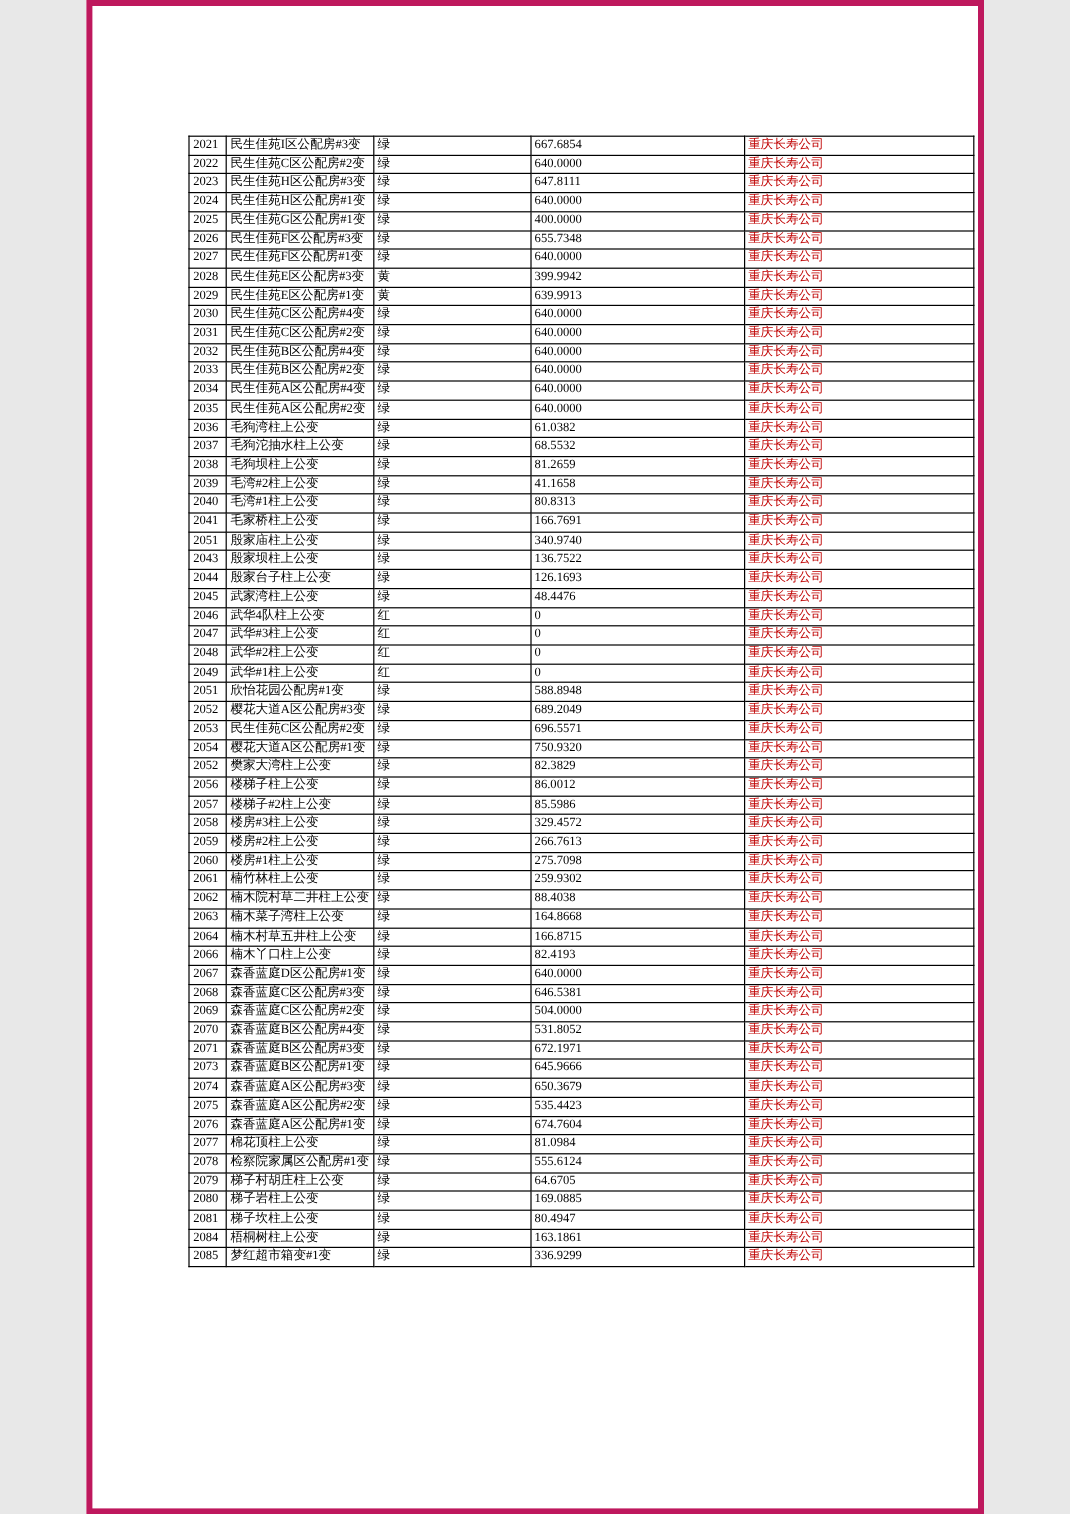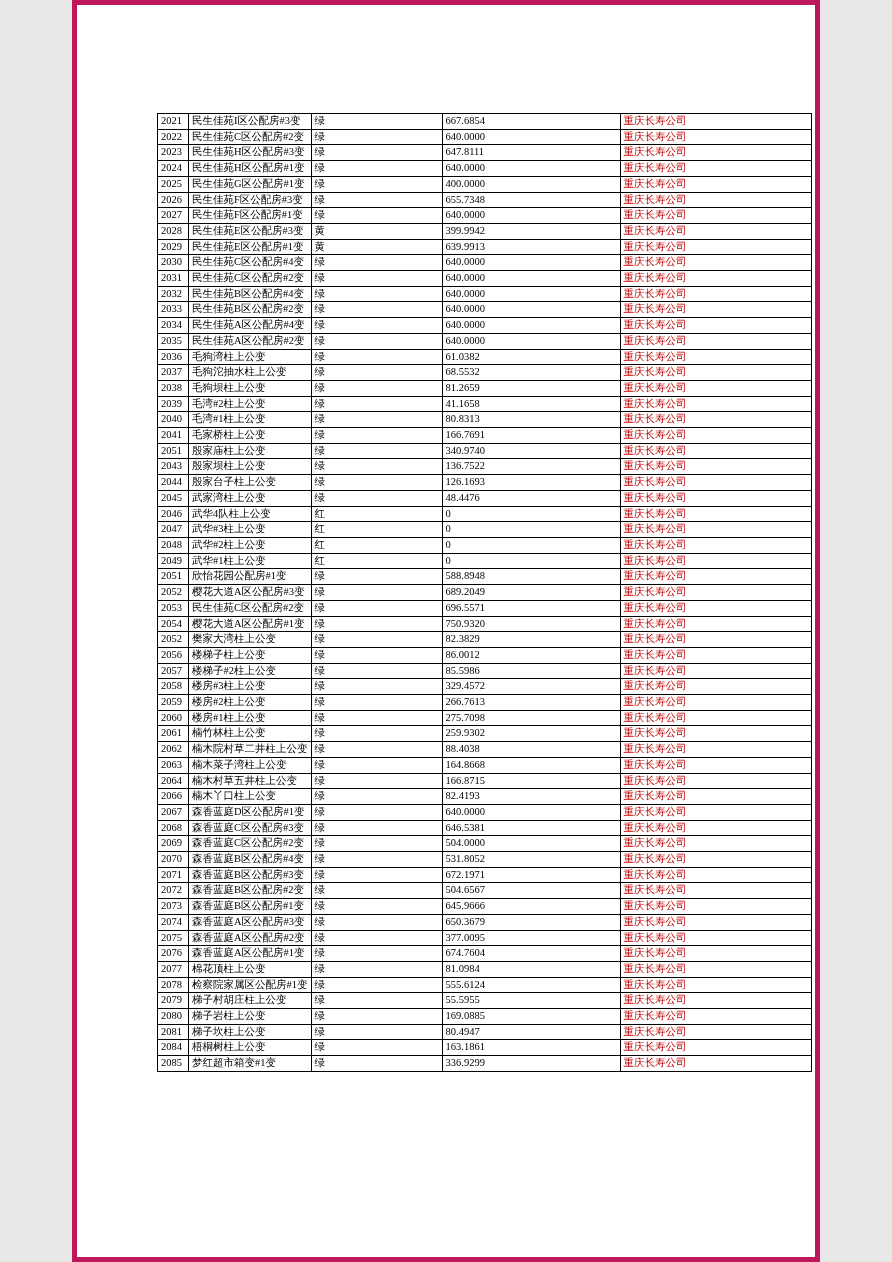--- a/index.html
+++ b/index.html
@@ -386,45 +386,38 @@
           <td class="col-company" style="color: rgb(192, 0, 0);">重庆长寿公司</td>
         </tr>
         <tr>
           <td class="col-id">2071</td>
           <td class="col-name">森香蓝庭B区公配房#3变</td>
           <td class="col-status">绿</td>
           <td class="col-value">672.1971</td>
           <td class="col-company" style="color: rgb(192, 0, 0);">重庆长寿公司</td>
         </tr>
         <tr>
-          <td class="col-id">2072</td>
-          <td class="col-name">森香蓝庭B区公配房#2变</td>
-          <td class="col-status">绿</td>
-          <td class="col-value">504.6567</td>
-          <td class="col-company" style="color: rgb(192, 0, 0);">重庆长寿公司</td>
-        </tr>
-        <tr>
           <td class="col-id">2073</td>
           <td class="col-name">森香蓝庭B区公配房#1变</td>
           <td class="col-status">绿</td>
           <td class="col-value">645.9666</td>
           <td class="col-company" style="color: rgb(192, 0, 0);">重庆长寿公司</td>
         </tr>
         <tr>
           <td class="col-id">2074</td>
           <td class="col-name">森香蓝庭A区公配房#3变</td>
           <td class="col-status">绿</td>
           <td class="col-value">650.3679</td>
           <td class="col-company" style="color: rgb(192, 0, 0);">重庆长寿公司</td>
         </tr>
         <tr>
           <td class="col-id">2075</td>
           <td class="col-name">森香蓝庭A区公配房#2变</td>
           <td class="col-status">绿</td>
-          <td class="col-value">377.0095</td>
+          <td class="col-value">535.4423</td>
           <td class="col-company" style="color: rgb(192, 0, 0);">重庆长寿公司</td>
         </tr>
         <tr>
           <td class="col-id">2076</td>
           <td class="col-name">森香蓝庭A区公配房#1变</td>
           <td class="col-status">绿</td>
           <td class="col-value">674.7604</td>
           <td class="col-company" style="color: rgb(192, 0, 0);">重庆长寿公司</td>
         </tr>
         <tr>
@@ -438,21 +431,21 @@
           <td class="col-id">2078</td>
           <td class="col-name">检察院家属区公配房#1变</td>
           <td class="col-status">绿</td>
           <td class="col-value">555.6124</td>
           <td class="col-company" style="color: rgb(192, 0, 0);">重庆长寿公司</td>
         </tr>
         <tr>
           <td class="col-id">2079</td>
           <td class="col-name">梯子村胡庄柱上公变</td>
           <td class="col-status">绿</td>
-          <td class="col-value">55.5955</td>
+          <td class="col-value">64.6705</td>
           <td class="col-company" style="color: rgb(192, 0, 0);">重庆长寿公司</td>
         </tr>
         <tr>
           <td class="col-id">2080</td>
           <td class="col-name">梯子岩柱上公变</td>
           <td class="col-status">绿</td>
           <td class="col-value">169.0885</td>
           <td class="col-company" style="color: rgb(192, 0, 0);">重庆长寿公司</td>
         </tr>
         <tr>

